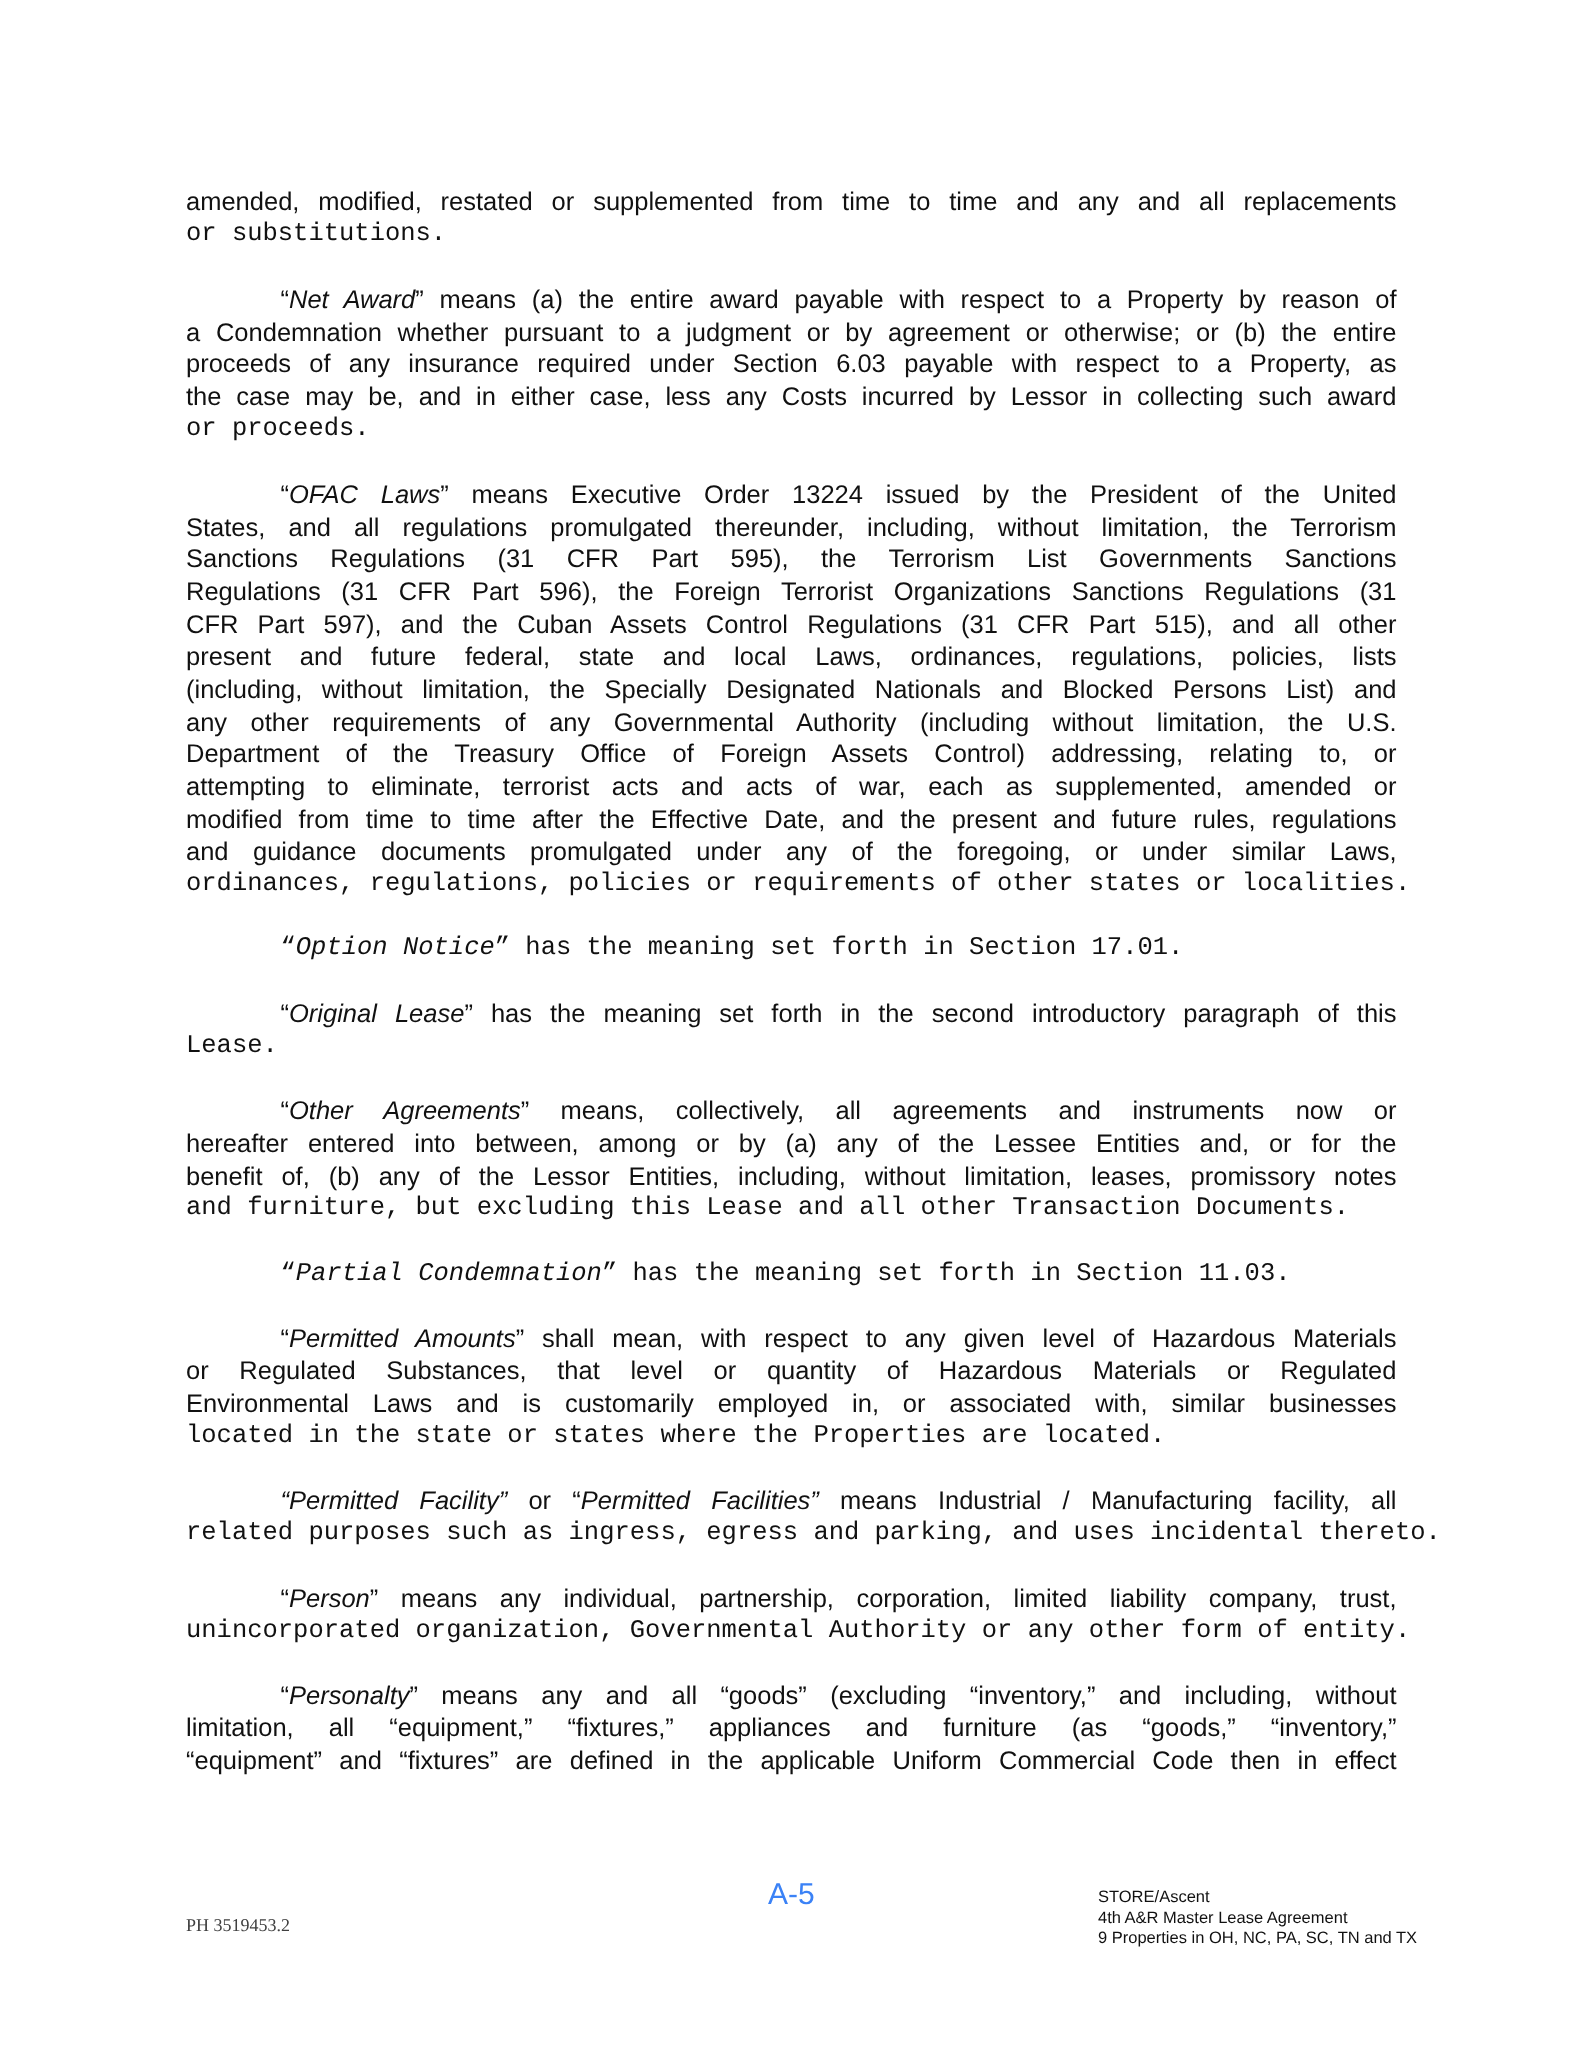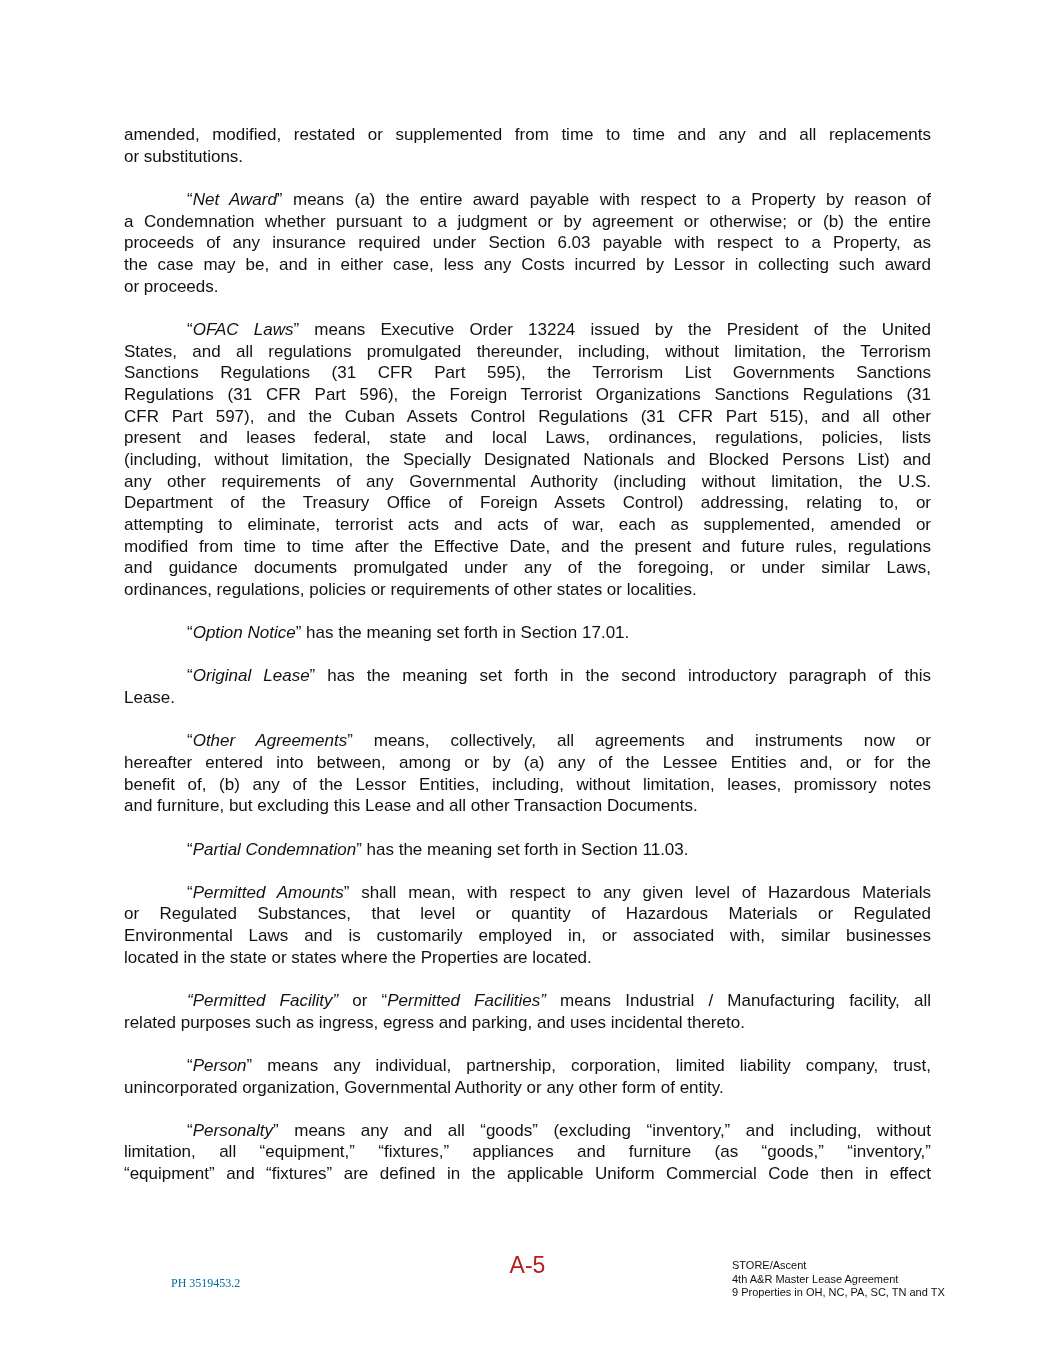--- a/index.html
+++ b/index.html
@@ -5,30 +5,30 @@
   html, body { margin: 0; padding: 0; background: #ffffff; }
   body { width: 1055px; height: 1365px; position: relative; overflow: hidden; }
   .page { position: absolute; left: 0; top: 0; width: 1055px; height: 1365px; background: #fff; }
   .body-text {
     position: absolute; left: 124px; top: 124px; width: 807px;
     font-family: "Liberation Sans", sans-serif; font-size: 17px; color: #111;
     line-height: 21.7px;
   }
   .para { margin: 0 0 21.5px 0; }
   .line { display: block; text-align: justify; text-align-last: justify; white-space: nowrap; height: 21.7px; overflow: visible; }
-  .line.last { text-align-last: left; }
+  .line.last { text-align-last: left; font-family: Liberation Mono, monospace; }
   .line.indent { padding-left: 63px; margin-top: 16px; }
   .term { font-style: italic; }
   .footer-center {
     position: absolute; left: 0; width: 1055px; top: 1252px; text-align: center;
-    font-family: "Liberation Sans", sans-serif; font-size: 23px; color: #b91c1c;
+    font-family: "Liberation Sans", sans-serif; font-size: 20px; color: #3b82f6;
   }
   .footer-left {
     position: absolute; left: 124px; top: 1276px;
-    font-family: "Liberation Serif", serif; font-size: 12px; color: #0369a1; margin-left: 47px;
+    font-family: "Liberation Serif", serif; font-size: 12px; color: #404040;
   }
   .footer-right {
     position: absolute; left: 732px; top: 1259px;
     font-family: "Liberation Sans", sans-serif; font-size: 11px; color: #111; line-height: 13.5px;
   }
 </style>
 </head>
 <body>
 
 <div class="page">
@@ -43,21 +43,21 @@
         <span class="line"><span>proceeds of any insurance required under Section 6.03 payable with respect to a Property, as</span></span>
         <span class="line"><span>the case may be, and in either case, less any Costs incurred by Lessor in collecting such award</span></span>
         <span class="line last"><span>or proceeds.</span></span>
       </div>
       <div class="para">
         <span class="line indent"><span>“</span><span class="term">OFAC Laws</span><span>” means Executive Order 13224 issued by the President of the United</span></span>
         <span class="line"><span>States, and all regulations promulgated thereunder, including, without limitation, the Terrorism</span></span>
         <span class="line"><span>Sanctions Regulations (31 CFR Part 595), the Terrorism List Governments Sanctions</span></span>
         <span class="line"><span>Regulations (31 CFR Part 596), the Foreign Terrorist Organizations Sanctions Regulations (31</span></span>
         <span class="line"><span>CFR Part 597), and the Cuban Assets Control Regulations (31 CFR Part 515), and all other</span></span>
-        <span class="line"><span>present and leases federal, state and local Laws, ordinances, regulations, policies, lists</span></span>
+        <span class="line"><span>present and future federal, state and local Laws, ordinances, regulations, policies, lists</span></span>
         <span class="line"><span>(including, without limitation, the Specially Designated Nationals and Blocked Persons List) and</span></span>
         <span class="line"><span>any other requirements of any Governmental Authority (including without limitation, the U.S.</span></span>
         <span class="line"><span>Department of the Treasury Office of Foreign Assets Control) addressing, relating to, or</span></span>
         <span class="line"><span>attempting to eliminate, terrorist acts and acts of war, each as supplemented, amended or</span></span>
         <span class="line"><span>modified from time to time after the Effective Date, and the present and future rules, regulations</span></span>
         <span class="line"><span>and guidance documents promulgated under any of the foregoing, or under similar Laws,</span></span>
         <span class="line last"><span>ordinances, regulations, policies or requirements of other states or localities.</span></span>
       </div>
       <div class="para">
         <span class="line indent last"><span>“</span><span class="term">Option Notice</span><span>” has the meaning set forth in Section 17.01.</span></span>

